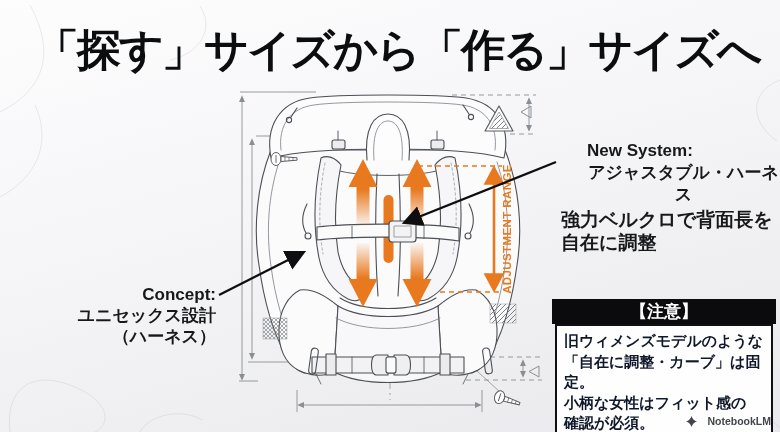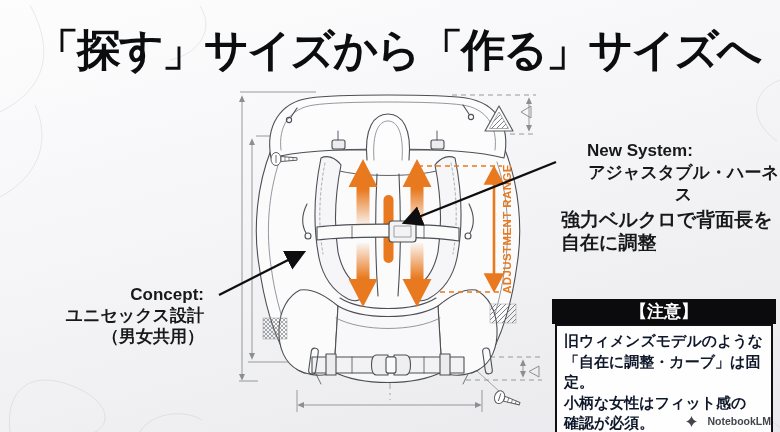--- a/index.html
+++ b/index.html
@@ -13,21 +13,21 @@
   }
   .diagram-svg{position:absolute;left:0;top:0;width:780px;height:432px;}
   .title{
     position:absolute;left:35px;top:21px;
     font-size:44px;font-weight:900;letter-spacing:-2px;
     color:#0c0d0f;white-space:nowrap;
   }
   .annot{position:absolute;font-weight:800;color:#17181c;}
   .new-system{left:561px;top:140px;font-size:17px;line-height:22px;margin-left:26px;}
   .new-system-detail{left:561px;top:208px;font-size:19px;line-height:23px;}
-  .concept{left:28px;top:284px;width:176px;text-align:right;font-size:17px;line-height:21px;}
+  .concept{left:40px;top:284px;width:176px;text-align:right;font-size:17px;line-height:21px;}
   .caution{position:absolute;left:552px;top:291px;width:224px;margin-top:8px;}
   .caution-header{
     background:#0b0b0d;color:#ffffff;text-align:center;
     font-size:17px;font-weight:800;line-height:25px;height:25px;
   }
   .caution-body{
     margin:0 3px;background:#fefefe;border:2.5px solid #101014;
     padding:5px 7px 6px 7px;font-size:15px;font-weight:800;line-height:20.5px;color:#0f172a;
   }
   .caution-body span{display:block;}
@@ -230,21 +230,21 @@
   </div>
 
   <div class="annot new-system-detail">
     <span style="display:block;">強力ベルクロで背面長を</span>
     <span style="display:block;">自在に調整</span>
   </div>
 
   <div class="annot concept">
     <span style="display:block;">Concept:</span>
     <span style="display:block;text-align:right;">ユニセックス設計</span>
-    <span style="display:block;">（男女共用）</span>
+    <span style="display:block;">（ハーネス）</span>
   </div>
 
   <div class="caution">
     <div class="caution-header">【注意】</div>
     <div class="caution-body">
       <span>旧ウィメンズモデルのような</span>
       <span>「自在に調整・カーブ」は固定。</span>
       <span>小柄な女性はフィット感の</span>
       <span>確認が必須。</span>
     </div>

